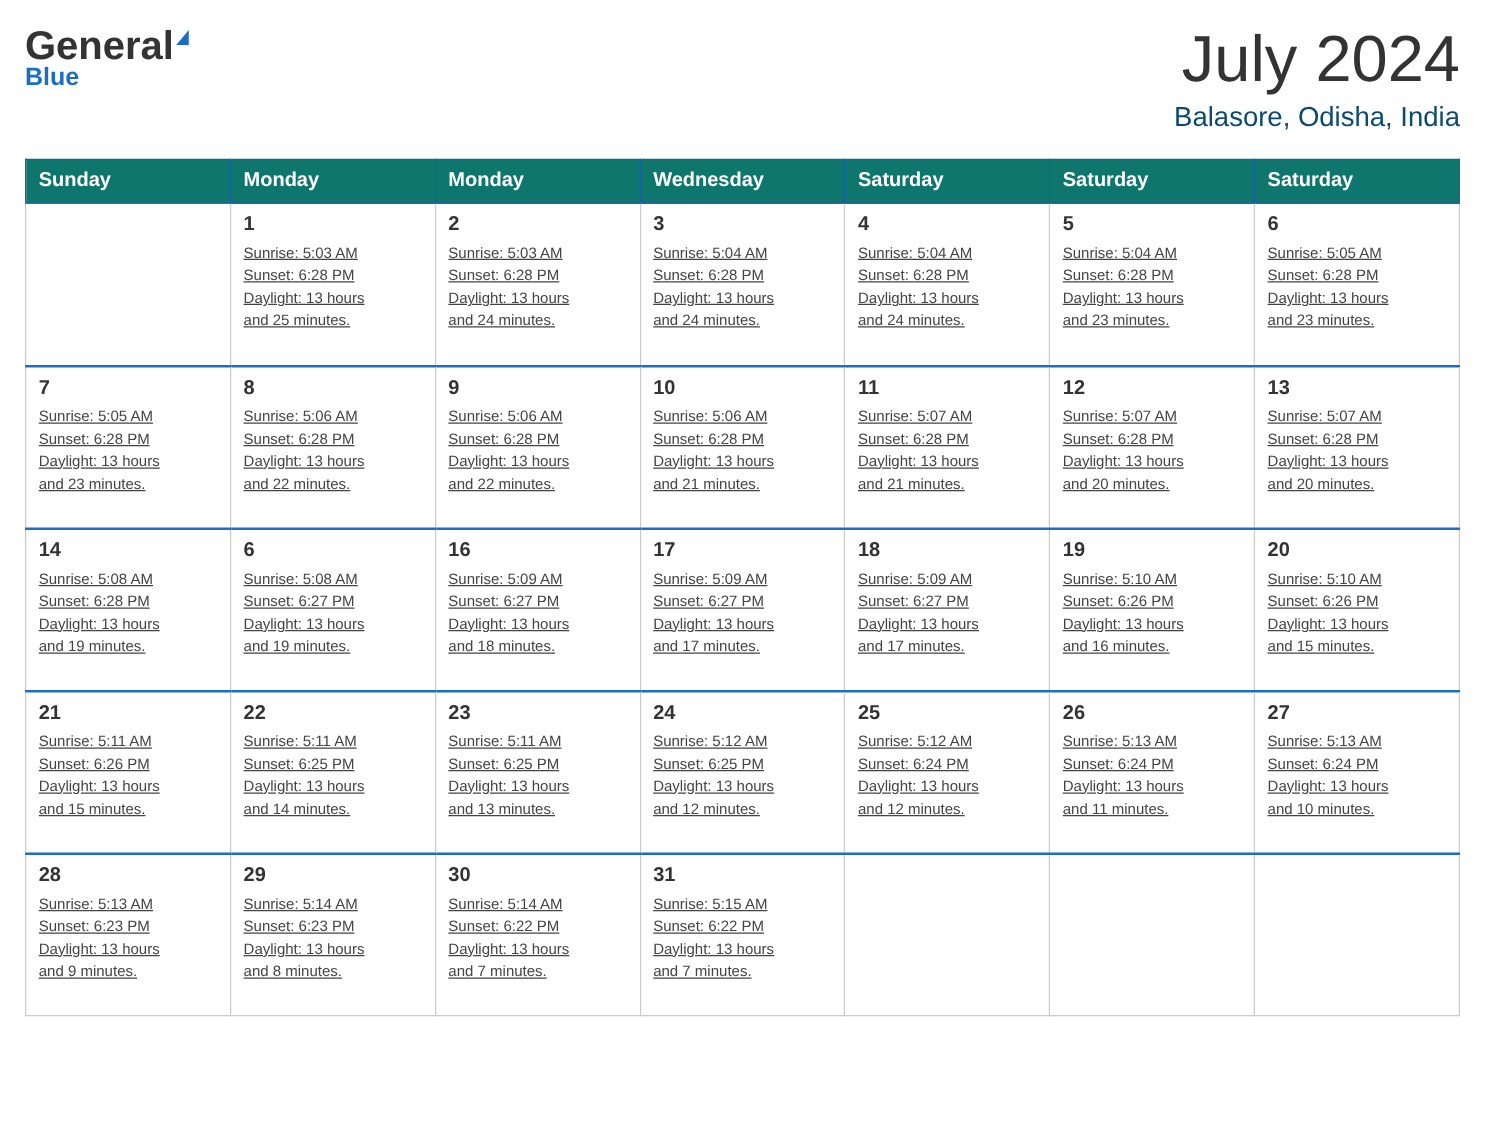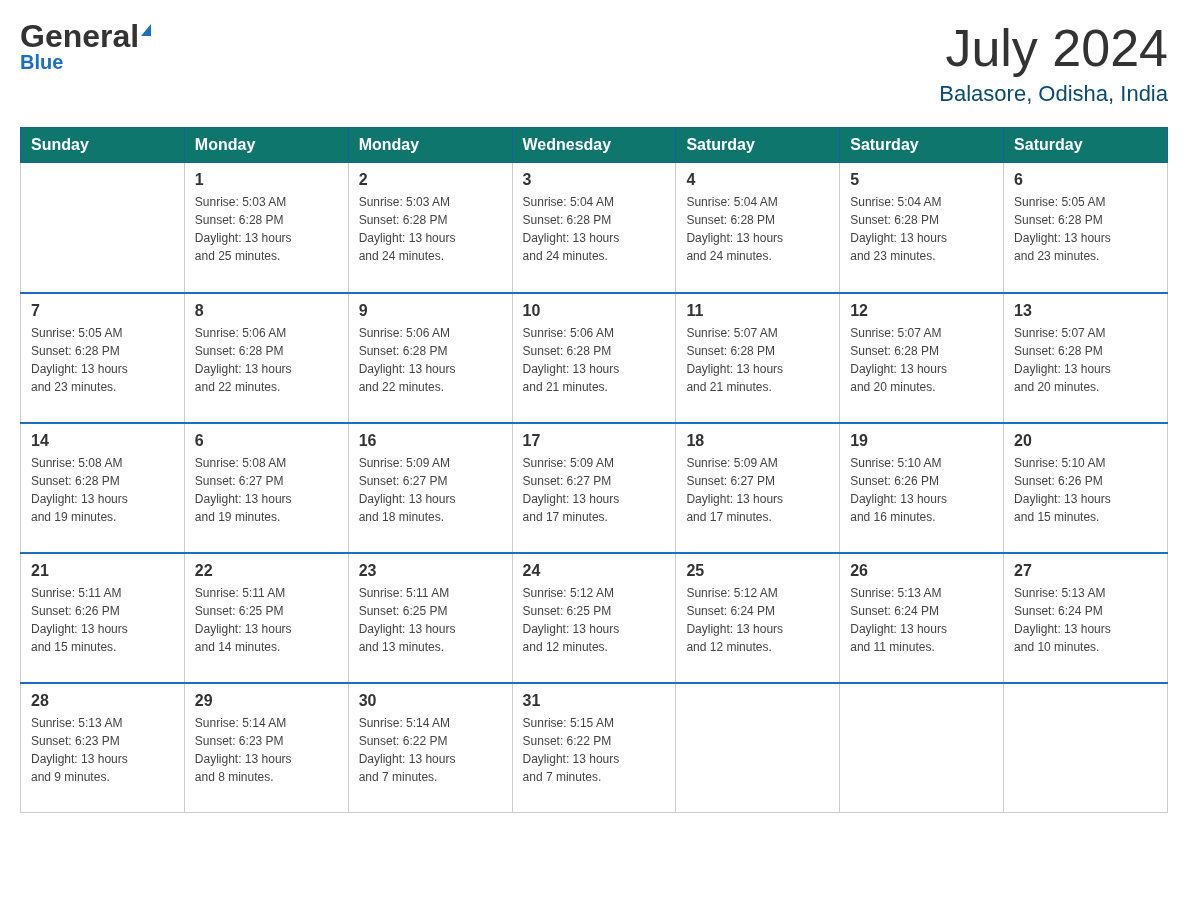--- a/index.html
+++ b/index.html
@@ -93,20 +93,21 @@
       font-size: 16px;
       font-weight: bold;
       color: #333;
       display: block;
       margin-bottom: 4px;
     }
     .day-info {
       font-size: 12px;
       color: #444;
       line-height: 1.5;
+      text-decoration: underline;
     }
     .row-divider td {
       border-top: 2px solid #1a6fc4 !important;
     }
   </style>
 </head>
 <body>
 
 <div class="header">
   <div class="logo">

